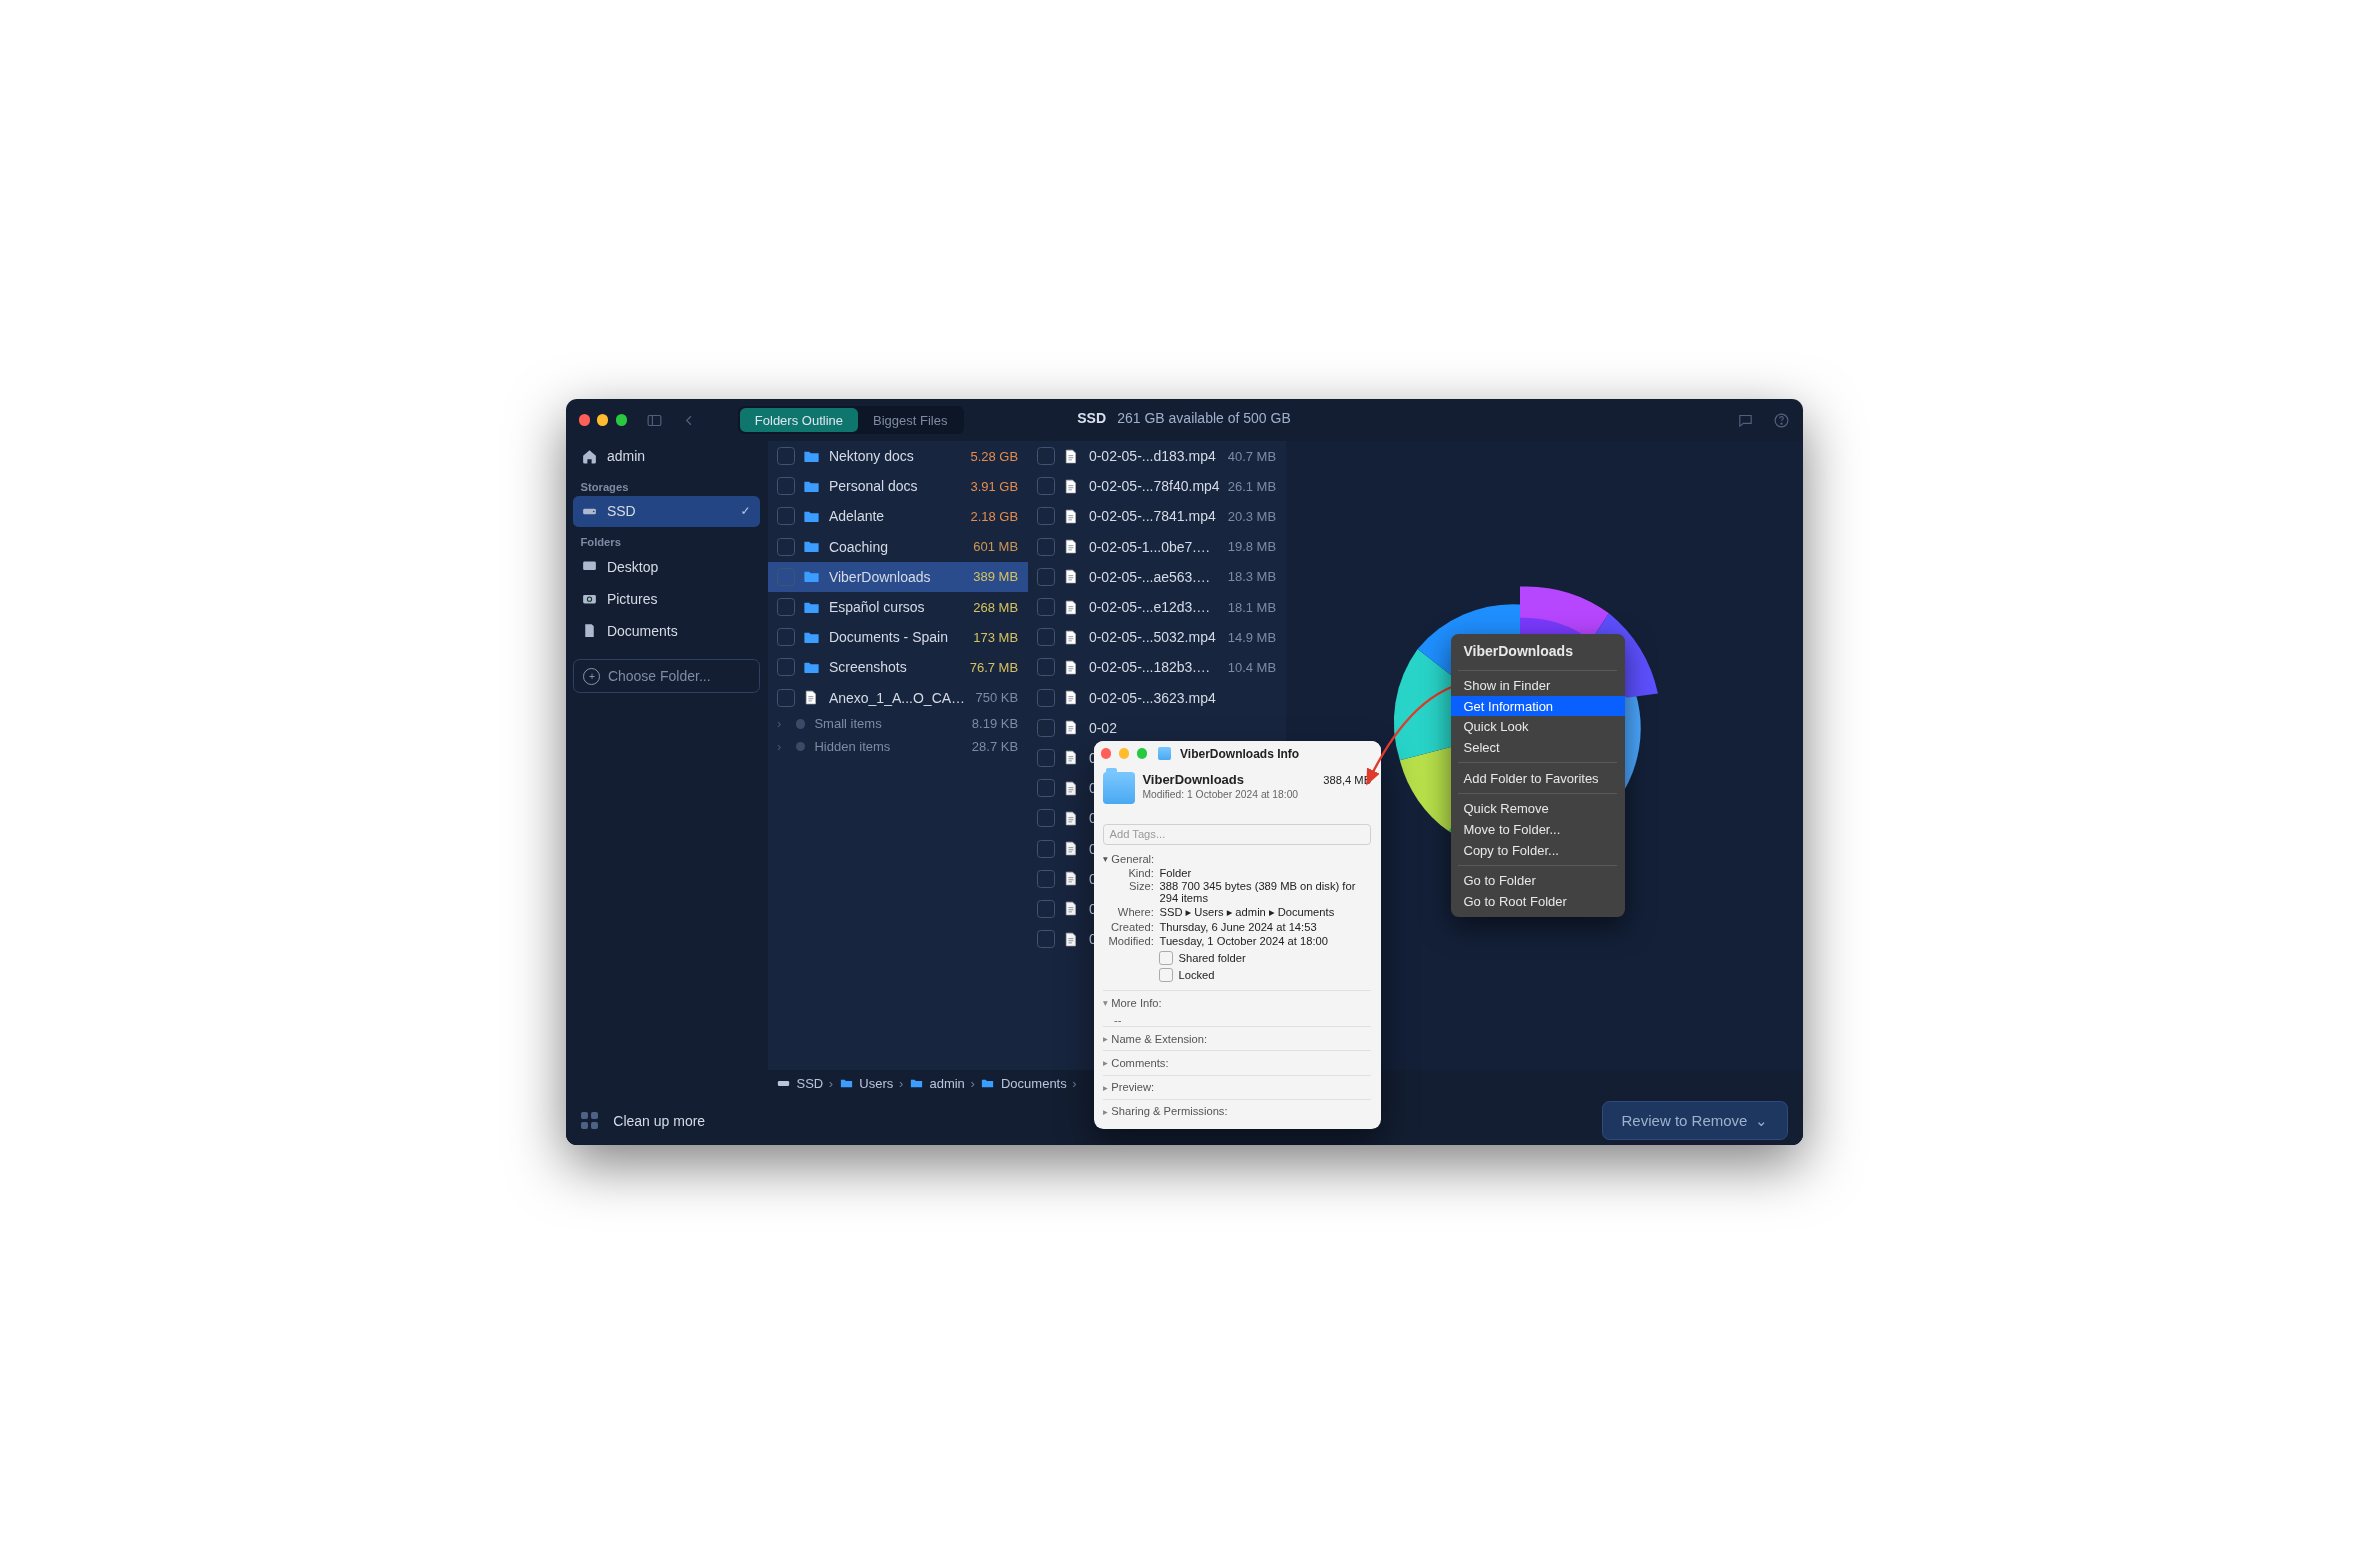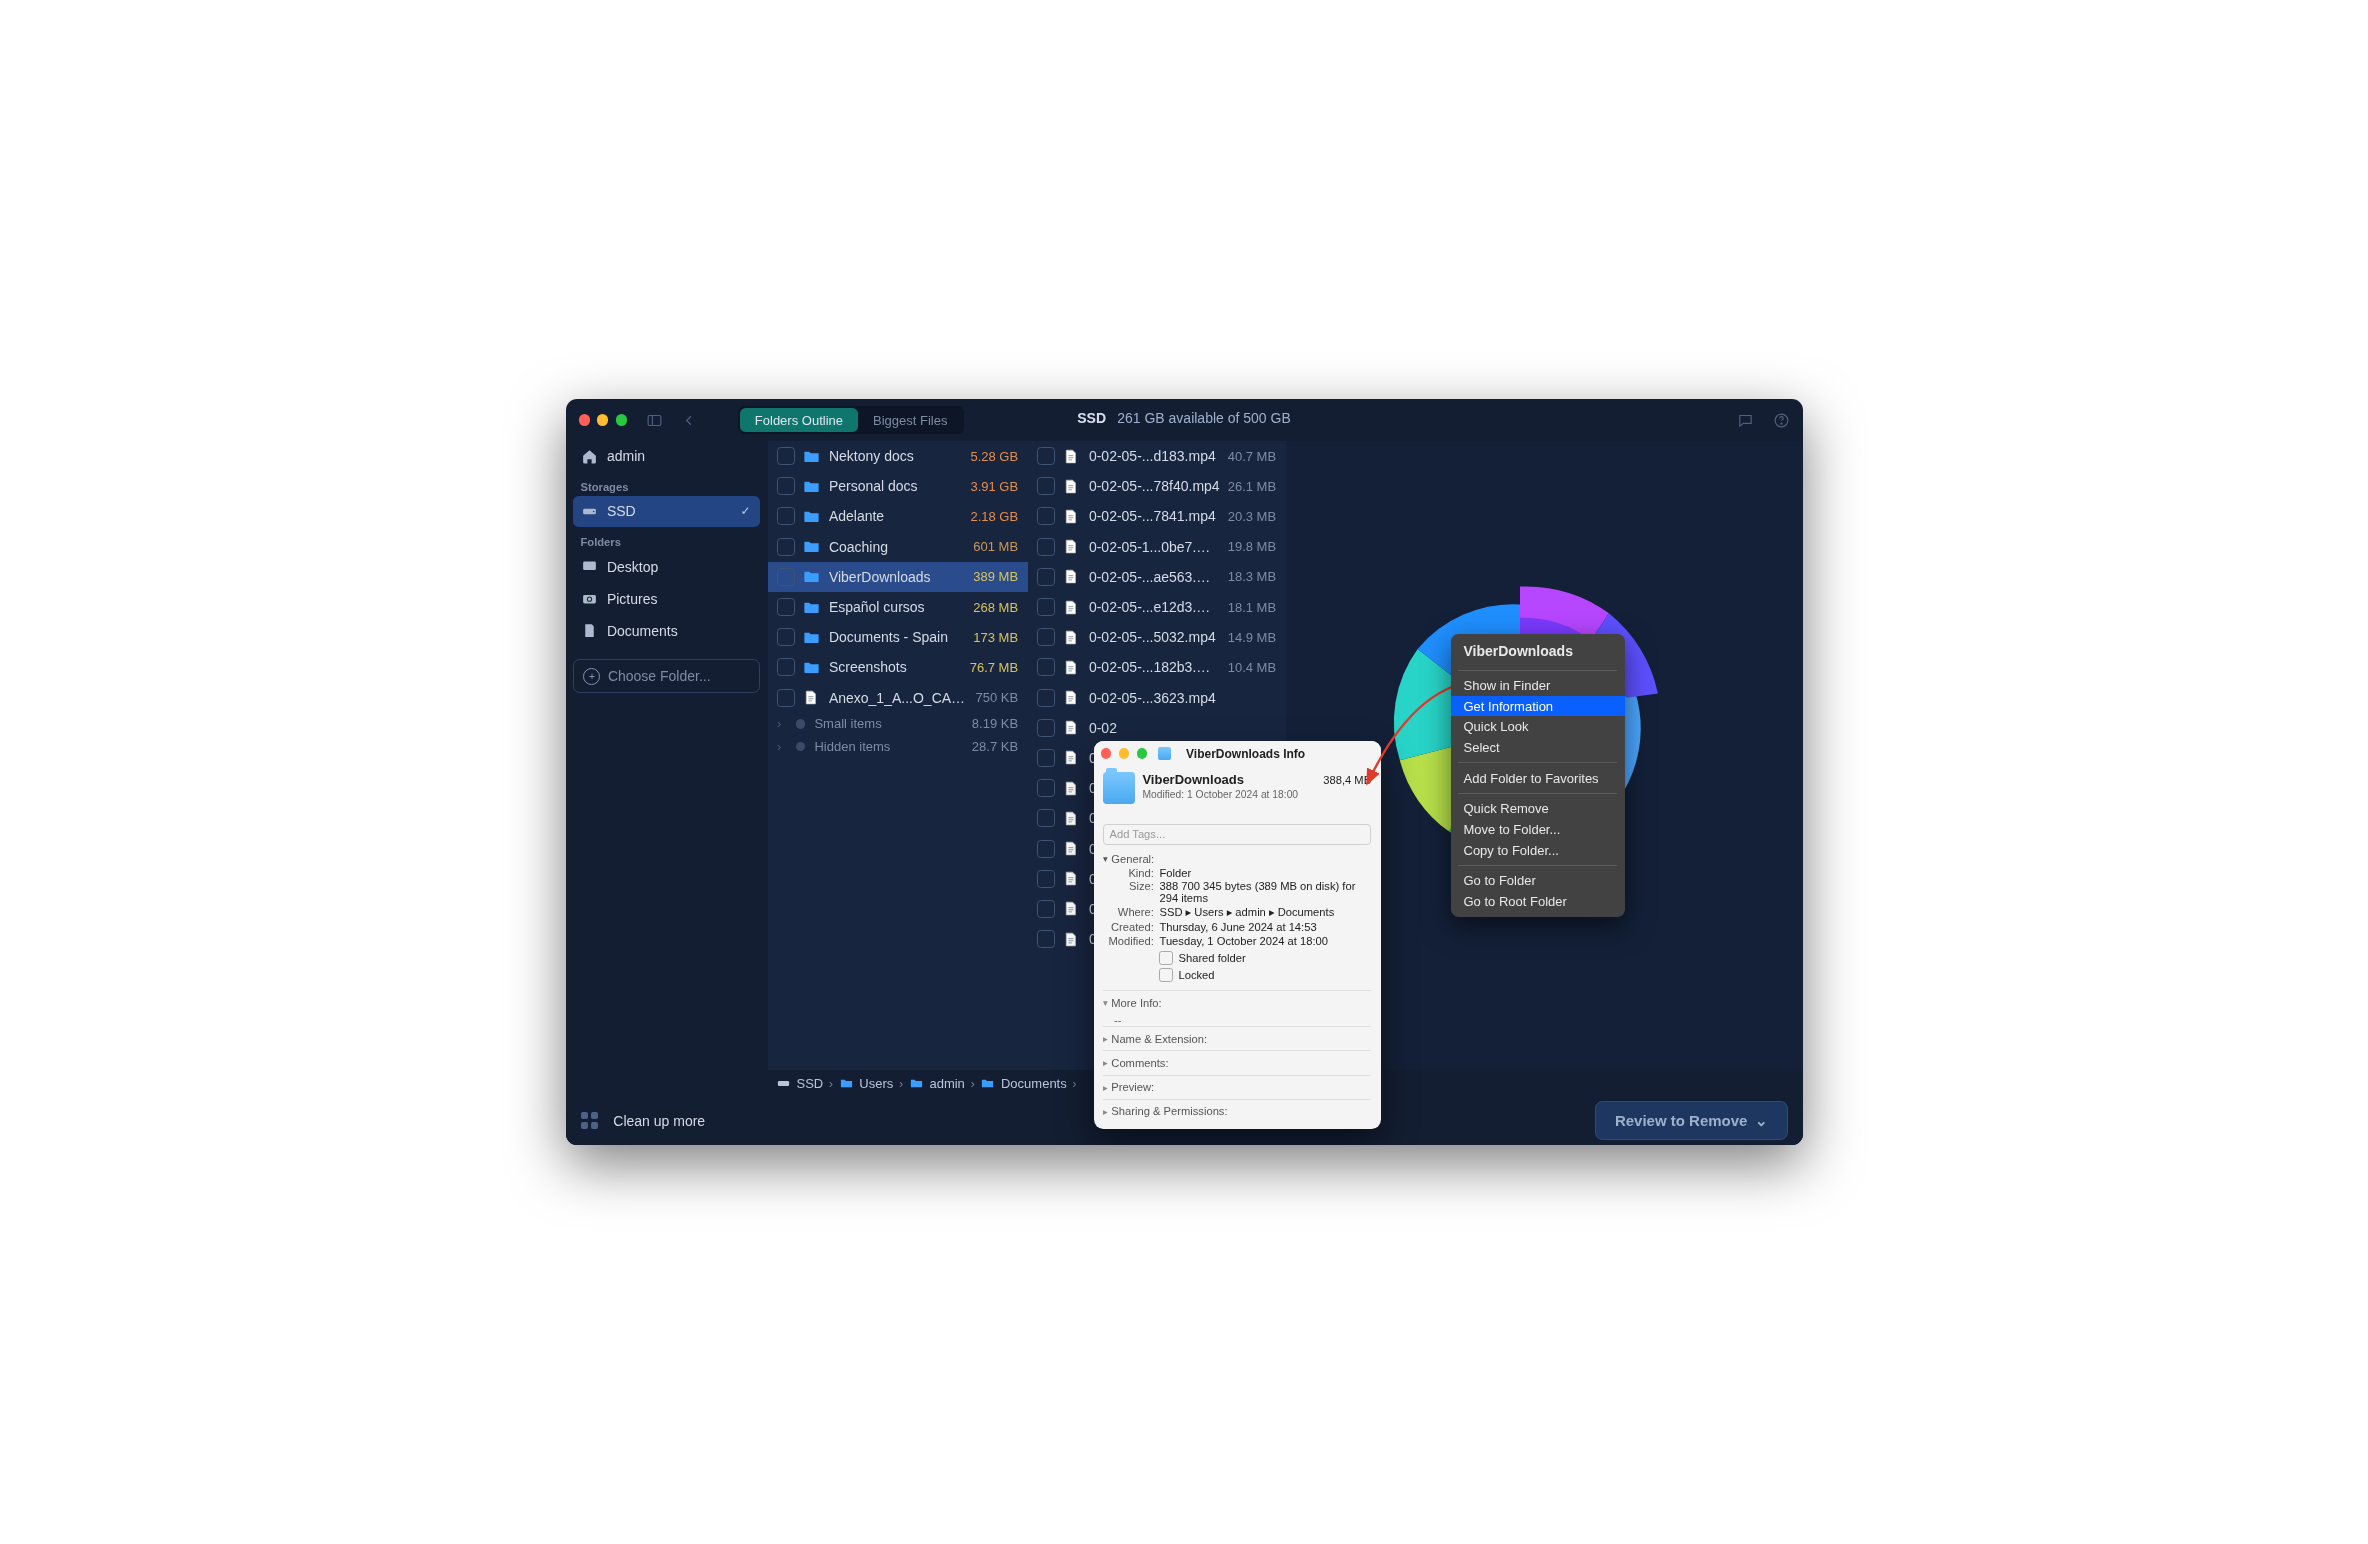--- a/index.html
+++ b/index.html
@@ -205,21 +205,20 @@
   .cleanup { margin-left:15px; color:var(--text); }
   .review-btn {
     margin-left:auto;
     background:#1e3760;
     border:0.9px solid #2d4c7d;
     border-radius:7.5px;
     padding:9.4px 19px;
     color:#9fb0cc;
     display:flex;align-items:center;gap:7.5px;
     font-size:15px;
-    font-weight:bold;
   }
 
   
   .sunburst {
     position:absolute; left:56px; top:56px; width:356px; height:375px;
   }
 
   
   .info-window {
     position:absolute;
@@ -230,21 +229,21 @@
     border-radius:9.4px;
     box-shadow: 0 17px 37px rgba(0,0,0,0.45);
     font-size:11.2px;
     z-index:30;
     overflow:hidden;
   }
   .info-title {
     display:flex;align-items:center;gap:5.6px;padding:5.6px 7.5px;background:#f4f4f4;
   }
   .info-title .traffic .dot{ width:10.3px;height:10.3px; }
-  .info-title .t { font-weight:600; font-size:12px; margin-left:5.6px; display:flex;align-items:center;gap:15px; }
+  .info-title .t { font-weight:600; font-size:12px; margin-left:5.6px; display:flex;align-items:center;gap:9px; }
   .info-body { padding: 5.6px 9.4px 5.6px 9.4px; }
   .info-hdr { display:flex; align-items:flex-start; gap:7.5px; }
   .info-big-folder { width:32px;height:32px;background:linear-gradient(#7ac7ff,#4aa9f1);border-radius:3.7px; position:relative; }
   .info-big-folder::before{content:"";position:absolute;top:-3.7px;left:2.8px;width:11.2px;height:5.6px;background:#7ac7ff;border-radius:1.9px 1.9px 0 0;}
   .info-name { font-weight:700; font-size:13px; }
   .info-size { margin-left:auto; font-weight:400;text-align:right; }
   .info-sub { color:#666; font-size:10.3px; margin-top:1.9px; }
   .tag-field { margin-top:20px; border:0.9px solid #d0d0d0; border-radius:3.7px; padding:3.7px 5.6px; color:#999; font-size:11.2px; }
   .info-sec-h { display:flex;align-items:center;gap:3.7px;color:#555;font-size:11.2px;margin-top:7.5px; }
   .info-kv { display:flex; gap:5.6px; font-size:11.2px; margin-top:1.9px; }

